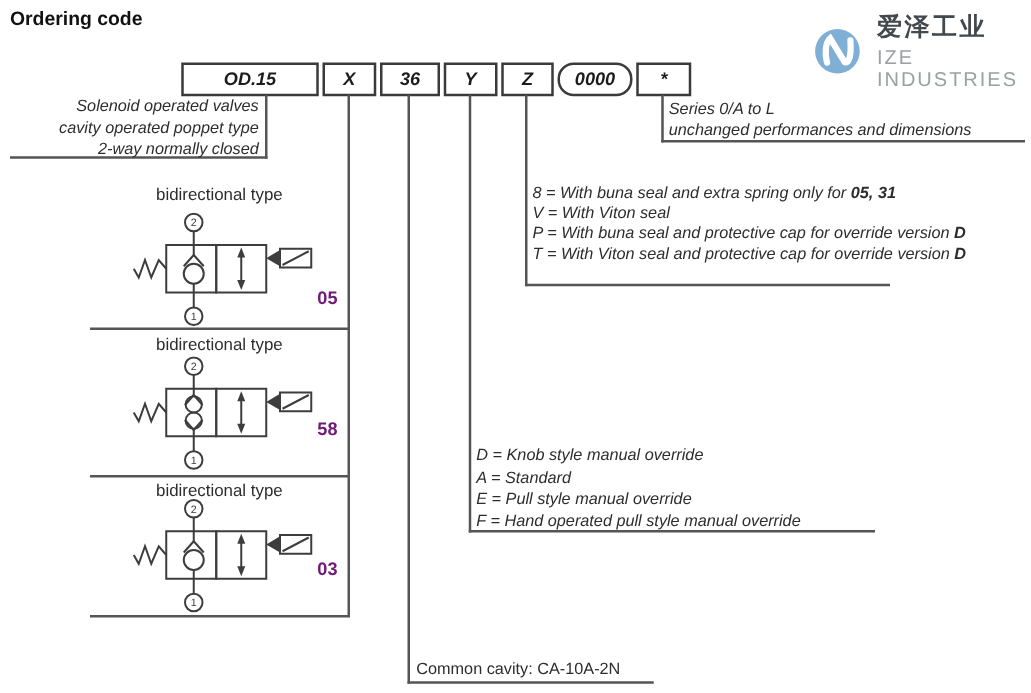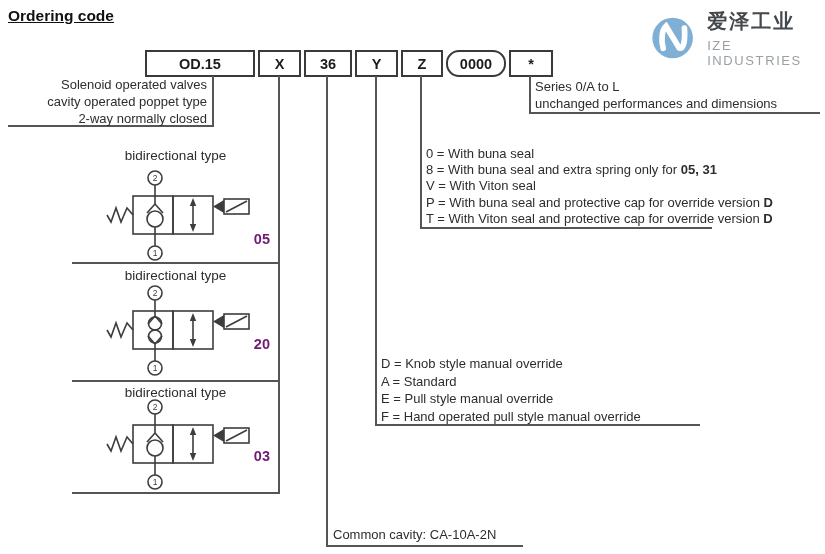--- a/index.html
+++ b/index.html
@@ -1,37 +1,37 @@
 <!DOCTYPE html>
 <html><head>
 <meta charset="utf-8">
 <style>
   html,body{margin:0;padding:0;background:#fff;}
   .canvas{position:relative;width:825px;height:554px;background:#ffffff;overflow:hidden;
           font-family:"Liberation Sans",sans-serif;color:#222;}
-  .page-title{position:absolute;left:8px;top:7px;font-size:15.5px;font-weight:bold;color:#111;text-decoration:underline;}
+  .page-title{position:absolute;left:8px;top:7px;font-size:15.5px;font-weight:bold;color:#111;}
   
   .cell{position:absolute;top:50px;height:27px;box-sizing:border-box;border:2px solid #3a3a3a;
-        display:flex;align-items:center;justify-content:center;font-weight:bold;font-size:14.5px;color:#1c1c1c;}
+        display:flex;align-items:center;justify-content:center;font-weight:bold;font-size:14.5px;color:#1c1c1c;font-style:italic;}
   
   .vline{position:absolute;width:2px;background:#555;}
   .hline{position:absolute;height:2px;background:#555;}
   
   .note{position:absolute;font-size:13px;color:#2d2d2d;}
-  .note div{white-space:nowrap;}
+  .note div{white-space:nowrap;font-style:italic;}
   .right{text-align:right;}
   .b{font-weight:bold;}
   
   .section-heading{position:absolute;left:72px;width:207px;text-align:center;font-size:13.5px;color:#2d2d2d;}
   .valve-label{position:absolute;left:238px;width:32px;text-align:right;font-weight:bold;font-size:14.5px;color:#701a75;margin-top:24px;}
   .sym{position:absolute;left:95px;}
   
   .logo{position:absolute;left:650px;top:8px;display:flex;align-items:center;}
   .logo-cn{font-size:20px;font-weight:bold;color:#43484c;letter-spacing:2px;}
-  .logo-en{font-size:13px;color:#9aa0a4;letter-spacing:1.6px;margin-top:3px;}
+  .logo-en{font-size:16px;color:#9aa0a4;letter-spacing:1.6px;margin-top:3px;}
   svg{display:block;}
 </style>
 </head>
 <body>
 
 <div class="canvas">
 
   <div class="page-title">Ordering code</div>
 
   <div class="logo">
@@ -79,42 +79,41 @@
     <div>cavity operated poppet type</div>
     <div>2-way normally closed</div>
   </div>
 
   <div class="note" style="left:535px;top:79px;line-height:16.5px;">
     <div>Series 0/A to L</div>
     <div>unchanged performances and dimensions</div>
   </div>
 
   <div class="note" style="left:426px;top:146px;line-height:16.2px;">
-    <div><span>0 = With buna seal</span><span class="b"></span></div>
     <div><span>8 = With buna seal and extra spring only for </span><span class="b">05, 31</span></div>
     <div><span>V = With Viton seal</span><span class="b"></span></div>
     <div><span>P = With buna seal and protective cap for override version </span><span class="b">D</span></div>
     <div><span>T = With Viton seal and protective cap for override version </span><span class="b">D</span></div>
   </div>
 
   <div class="note" style="left:381px;top:355px;line-height:17.5px;">
     <div>D = Knob style manual override</div>
     <div>A = Standard</div>
     <div>E = Pull style manual override</div>
     <div>F = Hand operated pull style manual override</div>
   </div>
 
   <div class="note" style="left:333px;top:527px;">Common cavity: CA-10A-2N</div>
 
   <div class="section-heading" style="top:148px;">bidirectional type</div>
   <div class="section-heading" style="top:268px;">bidirectional type</div>
   <div class="section-heading" style="top:385px;">bidirectional type</div>
 
   <div class="valve-label" style="top:207px;">05</div>
-  <div class="valve-label" style="top:312px;">20</div>
+  <div class="valve-label" style="top:312px;">58</div>
   <div class="valve-label" style="top:424px;">03</div>
 
   <svg class="sym" style="top:170px;" width="160" height="92" viewBox="0 0 160 92" stroke="#3d3d3d" stroke-width="1.6" fill="none">
     <circle cx="60" cy="8" r="7"></circle>
     <text x="60" y="8" font-size="8.5" fill="#3d3d3d" stroke="none" text-anchor="middle" dominant-baseline="central">2</text>
     <line x1="60" y1="15" x2="60" y2="26"></line>
     <rect x="38" y="26" width="40" height="38"></rect>
     <rect x="78" y="26" width="40" height="38"></rect>
     <polyline points="38,45 32,38 26,52 21,38 16,52 12,45"></polyline>
     <line x1="60" y1="26" x2="60" y2="34"></line>

